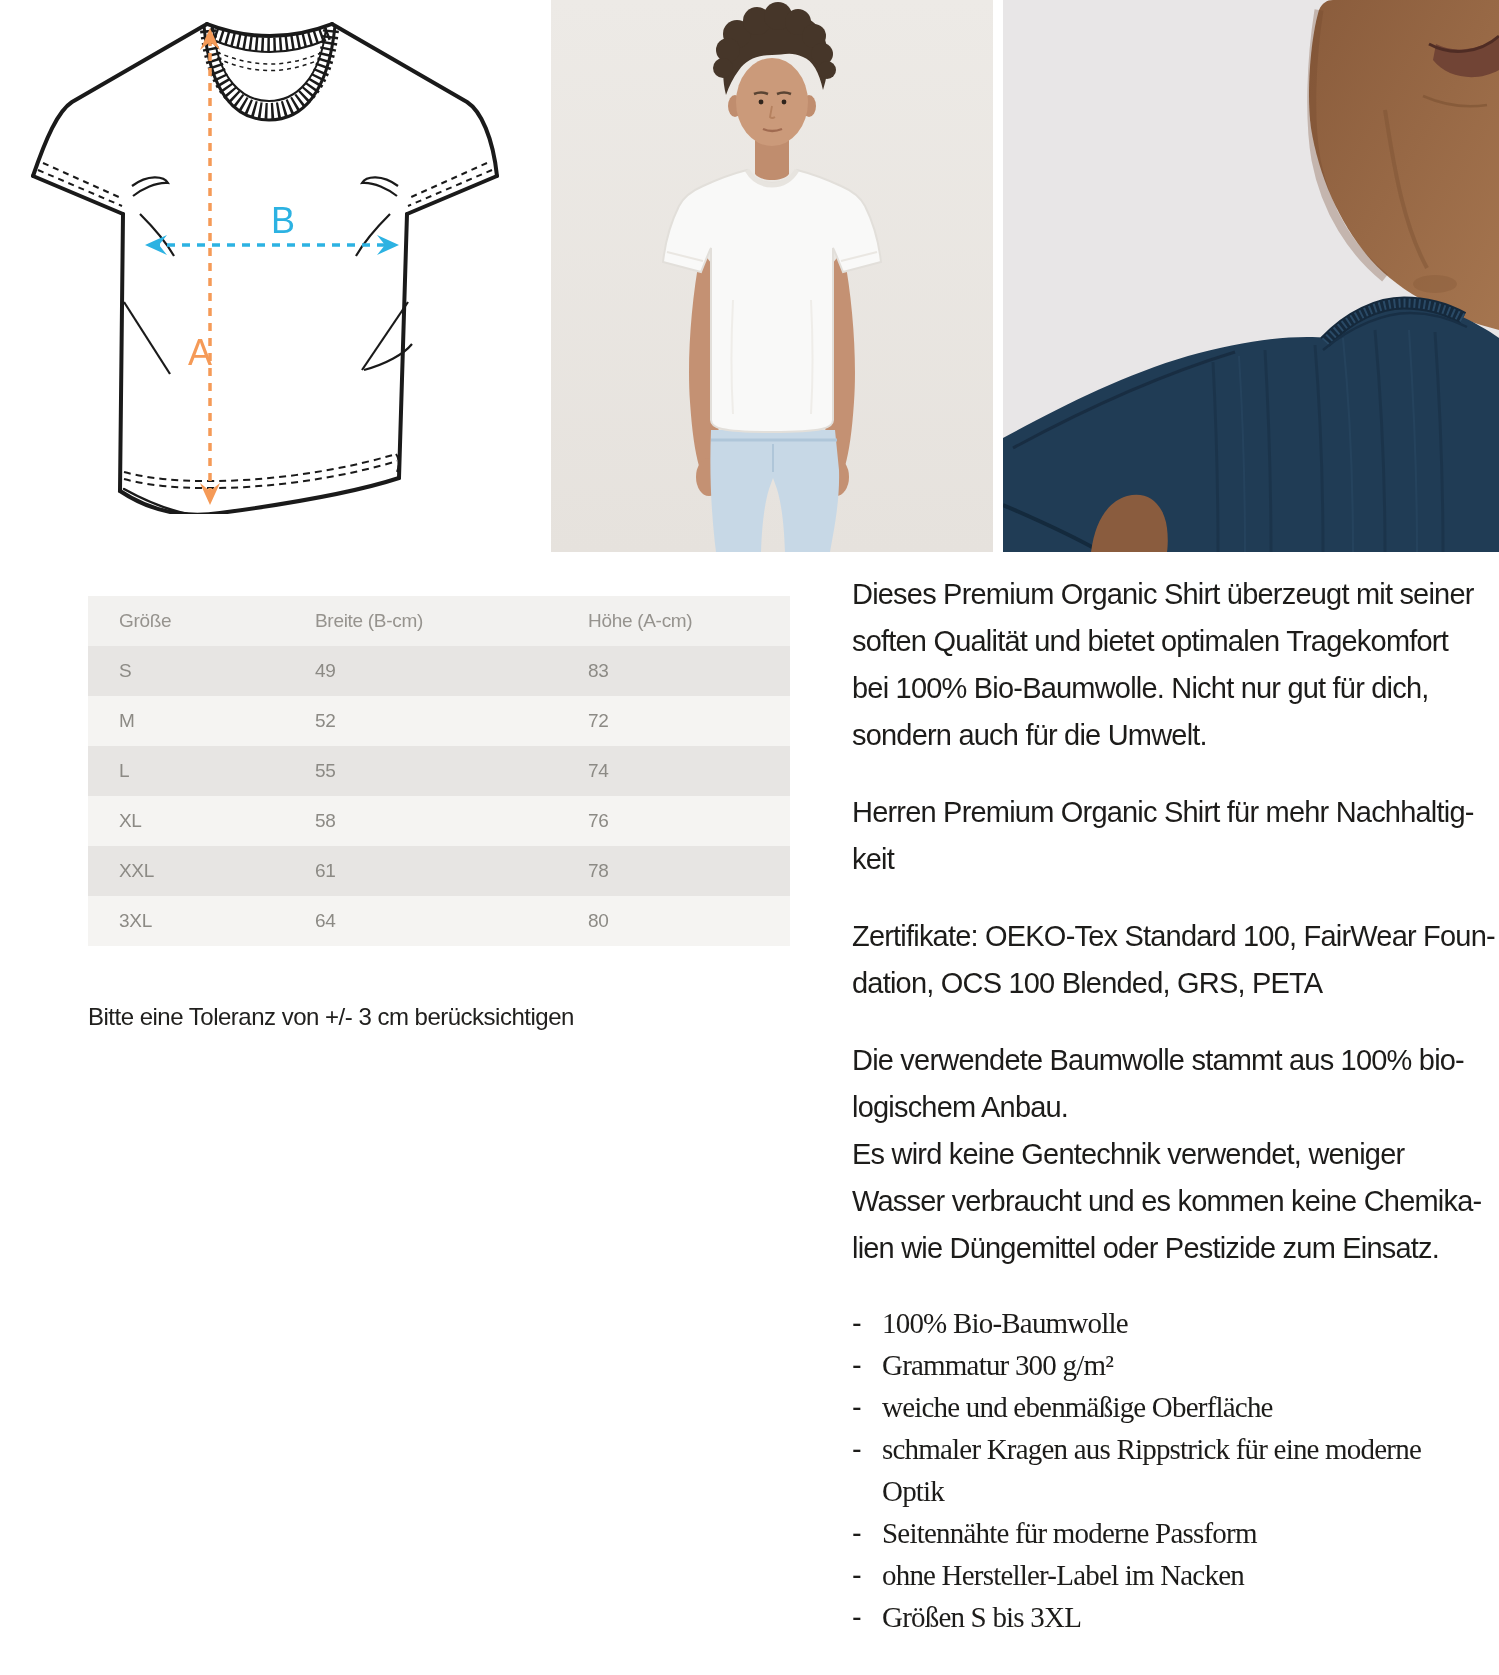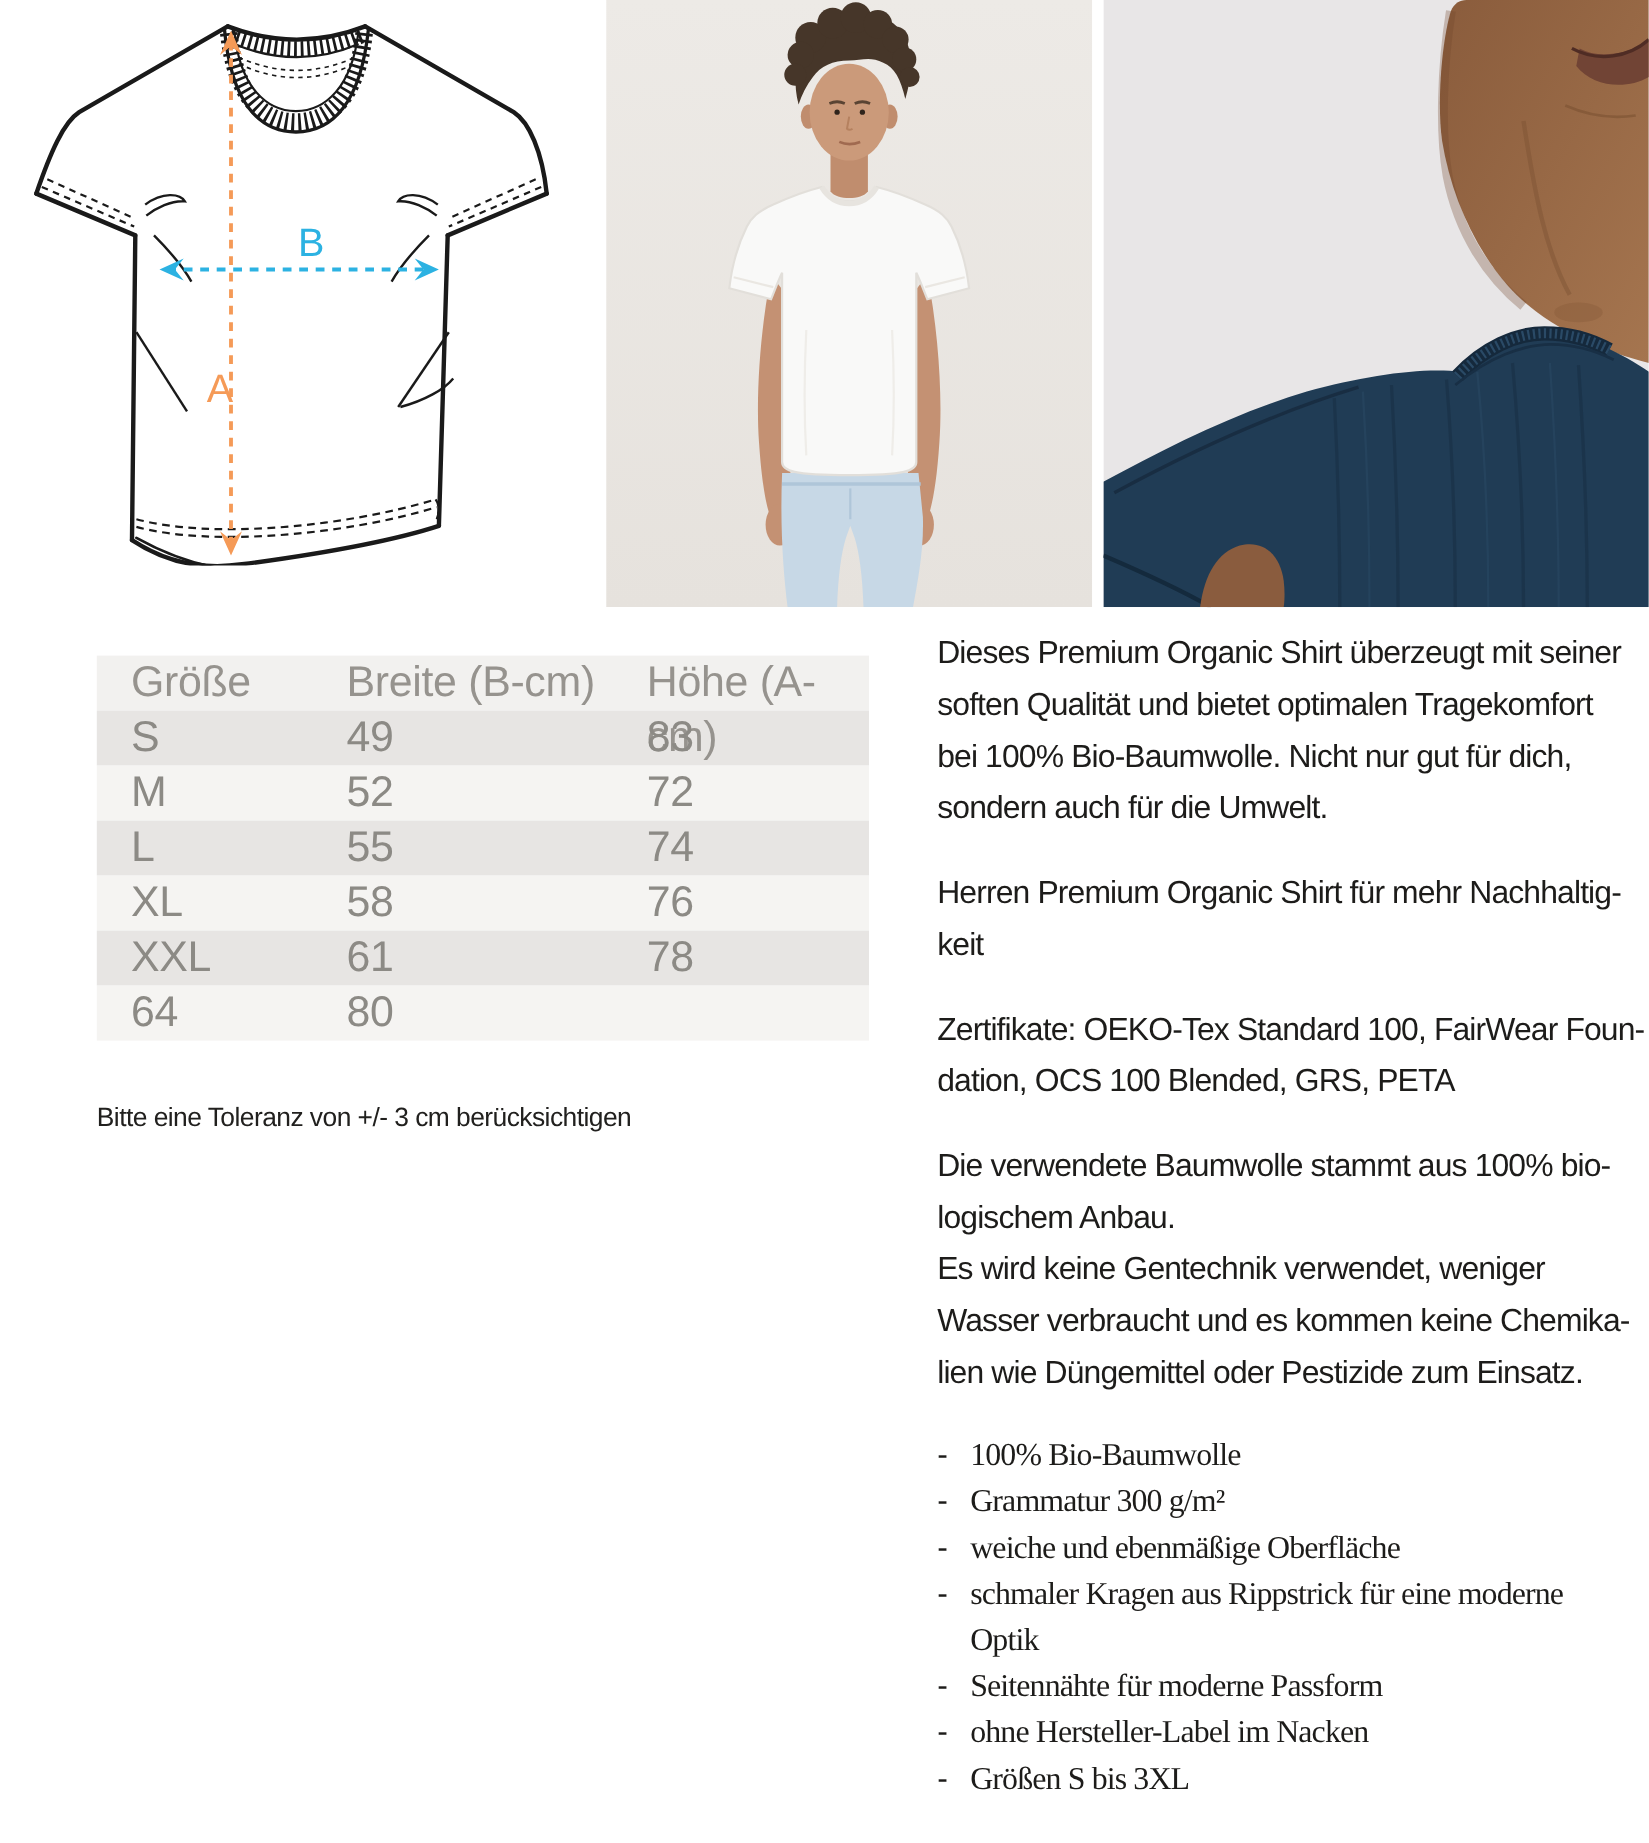--- a/index.html
+++ b/index.html
@@ -7,21 +7,21 @@
           font-family:"Liberation Sans",sans-serif;}
   .abs{position:absolute;}
 
   
   .photo{position:absolute;top:0;height:552px;overflow:hidden;}
   .photo svg{display:block;}
 
   
   .size-table{position:absolute;left:88px;top:596px;width:702px;color:#8c8a85;}
   .trow{display:grid;grid-template-columns:227px 273px auto;height:50px;line-height:50px;
-        font-size:39px;letter-spacing:-0.3px;}
+        font-size:19px;letter-spacing:-0.3px;}
   .trow > div:first-child{padding-left:31px;}
   .thead{background:#f2f1ef;color:#96938e;}
   .row-dark{background:#e7e5e3;}
   .row-light{background:#f5f4f2;}
 
   .tolerance{position:absolute;left:88px;top:1003px;font-size:24px;letter-spacing:-0.5px;
              color:#21201e;}
 
   
   .description{position:absolute;left:852px;top:571px;width:660px;color:#1d1c1a;
@@ -229,20 +229,21 @@
       <div>XL</div>
       <div>58</div>
       <div>76</div>
     </div>
     <div class="trow row-dark">
       <div>XXL</div>
       <div>61</div>
       <div>78</div>
     </div>
     <div class="trow row-light">
+      <div>3XL</div>
       <div>64</div>
       <div>80</div>
     </div>
   </div>
 
   <div class="tolerance">Bitte eine Toleranz von +/- 3 cm berücksichtigen</div>
 
   <div class="description">
     <p>Dieses Premium Organic Shirt überzeugt mit seiner
 soften Qualität und bietet optimalen Tragekomfort

